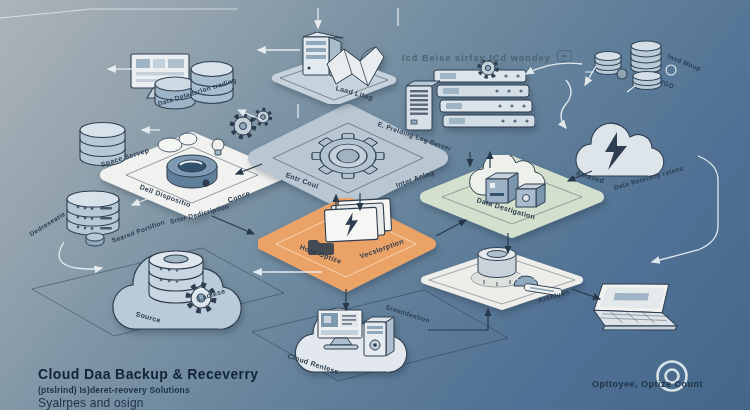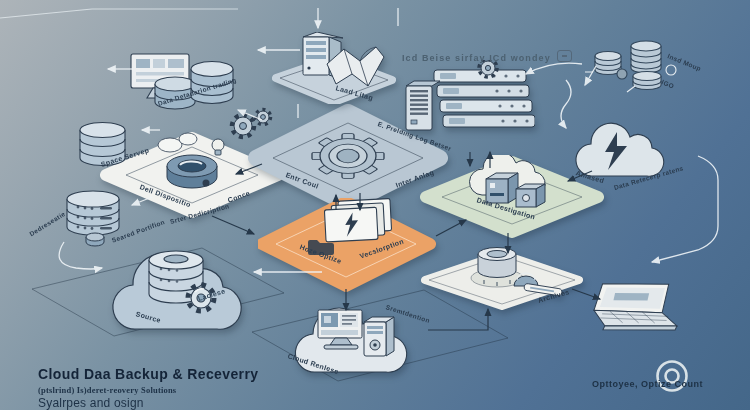--- a/index.html
+++ b/index.html
@@ -8,21 +8,21 @@
     background:linear-gradient(128deg,#adb4b9 0%,#98a6b0 16%,#7b93a4 36%,#62809a 58%,#507195 78%,#446789 100%);}
   .node{position:absolute;}
   .iso-label{position:absolute;font-weight:700;font-size:7px;letter-spacing:.35px;
     color:#2b3d50;white-space:nowrap;transform-origin:left center;}
   .iso-label.lt{color:#33485c;}
   .note{position:absolute;font-weight:700;font-size:9px;letter-spacing:1.1px;color:#4c6171;white-space:nowrap;}
   .note .nbox{display:inline-block;width:13px;height:10px;border:1.5px solid #54687a;border-radius:3px;
     vertical-align:-1px;margin-left:6px;background:linear-gradient(#54687a,#54687a) center/5px 2px no-repeat;}
   .titleblock{position:absolute;left:38px;top:366px;color:#142438;}
   .titleblock .t1{font-size:14px;font-weight:700;letter-spacing:.4px;}
-  .titleblock .t2{font-size:8.5px;font-weight:600;margin-top:3px;color:#1d3146;letter-spacing:.2px;font-family:Liberation Serif, serif;}
+  .titleblock .t2{font-size:8.5px;font-weight:600;margin-top:3px;color:#1d3146;letter-spacing:.2px;}
   .titleblock .t3{font-size:12px;font-weight:400;margin-top:1px;color:#1d3146;letter-spacing:.2px;}
   .caption{position:absolute;left:592px;top:379px;font-size:9px;font-weight:700;letter-spacing:.5px;color:#1d3145;}
   svg{display:block;}
   .shadowed{filter:drop-shadow(2px 4px 3px rgba(18,32,48,.28));}
 </style>
 </head>
 <body>
 
 <div class="stage">
 

